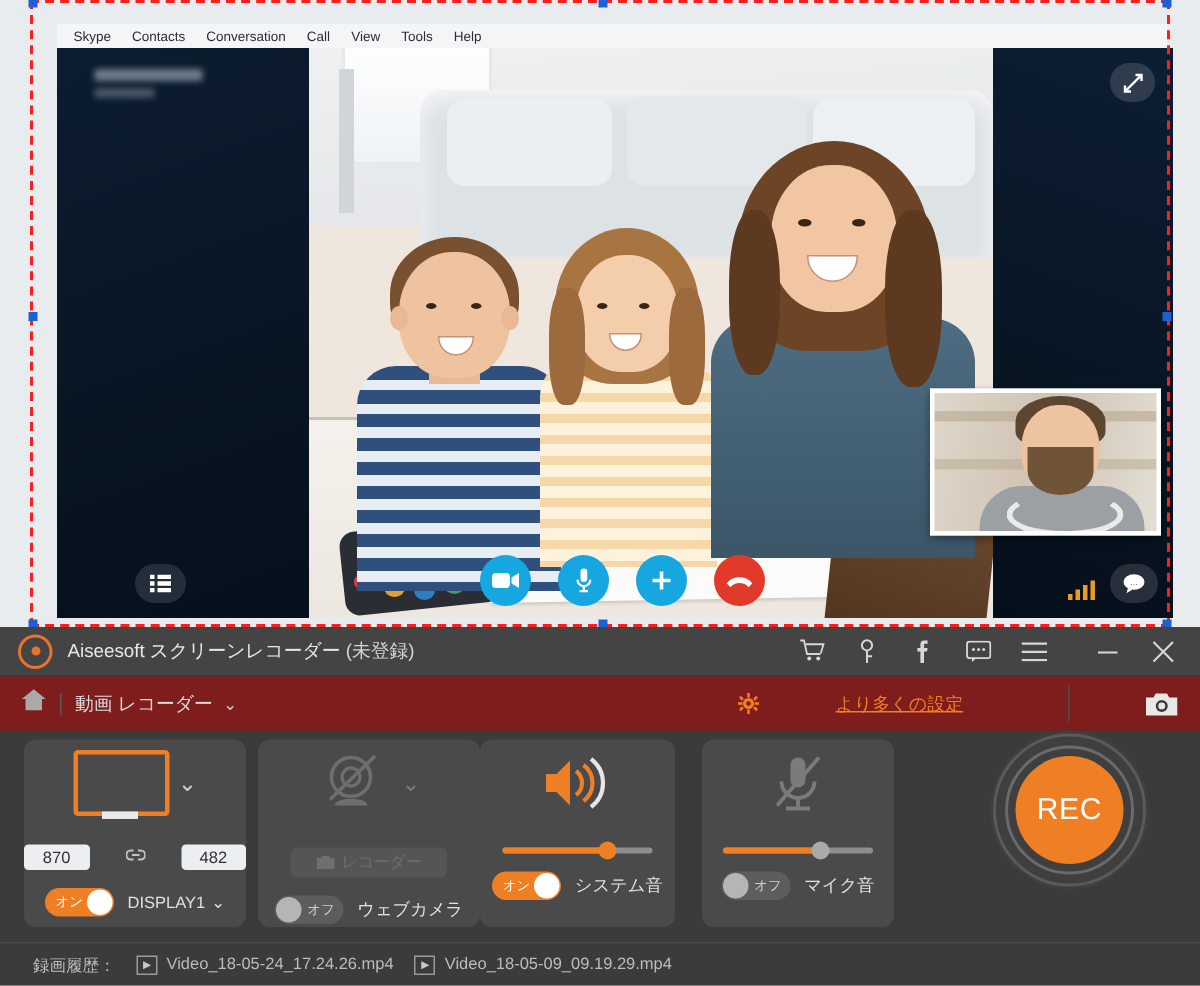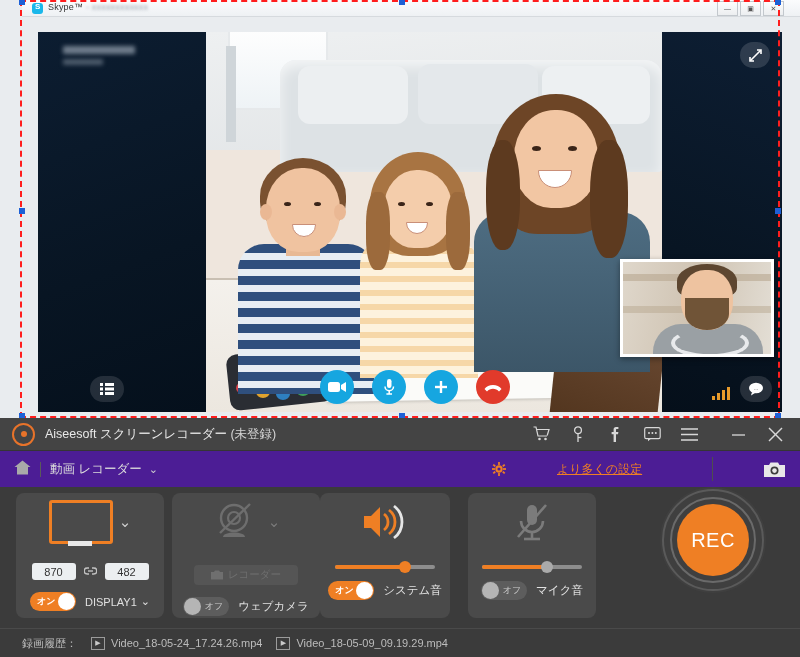--- a/index.html
+++ b/index.html
@@ -109,50 +109,50 @@
   
   .recorder{position:absolute;left:0;top:418px;width:800px;height:239px;background:#3b3b3b;}
   .rec-titlebar{height:32px;display:flex;align-items:center;background:#444444;border-bottom:1px solid #353535;}
   .rec-logo{margin-left:12px;width:19px;height:19px;border:2px solid #e8732a;border-radius:50%;position:relative;display:flex;align-items:center;justify-content:center;}
   .rec-logo i{width:6px;height:6px;background:#e8732a;border-radius:50%;display:block;}
   .rec-title{margin-left:10px;font-size:12.5px;color:#e8e8e8;}
   .rec-title .unreg{color:#d5d5d5;}
   .rec-tb-icons{margin-left:auto;display:flex;align-items:center;gap:19px;padding-right:16px;color:#d8d8d8;}
   .tbi{width:18px;height:18px;display:flex;align-items:center;justify-content:center;cursor:pointer;}
 
-  .rec-subbar{height:36px;display:flex;align-items:center;background:#4c1d95;position:relative;}
+  .rec-subbar{height:36px;display:flex;align-items:center;background:#7f1d1d;position:relative;}
   .home-ico{margin-left:14px;color:#a9a9a9;}
   .sep{margin:0 9px;width:1px;height:15px;background:#5a5a5a;}
   .mode-label{font-size:12.5px;color:#dcdcdc;}
   .chev{margin-left:7px;color:#cfcfcf;font-size:11px;}
   .more-settings{position:absolute;left:492px;display:flex;align-items:center;gap:6px;cursor:pointer;}
   .gear{width:14px;height:14px;color:#ef7f24;}
   .more-settings span{font-size:12px;color:#ef7f24;text-decoration:underline;margin-left:45px;}
   .snapshot{position:absolute;right:16px;width:20px;height:16px;}
   .vsep{position:absolute;left:712px;top:6px;width:1px;height:24px;background:#4e4e4e;}
 
   .panels{position:relative;height:145px;padding:8px 0 0 0;}
   .panel{position:absolute;top:6px;width:148px;height:125px;background:#4a4a4a;border-radius:8px;}
   .panel.p1{left:16px;} .panel.p2{left:172px;} .panel.p3{left:320px;width:130px;} .panel.p4{left:468px;width:128px;}
   .panel-icon{height:58px;display:flex;align-items:center;justify-content:center;gap:6px;}
   .monitor{width:58px;height:38px;border:3px solid #ef7f24;border-radius:3px;position:relative;}
   .monitor::after{content:"";position:absolute;left:16px;top:38px;width:24px;height:5px;background:#e9e9e9;}
   .pchev{color:#cfcfcf;font-size:15px;}
   .pchev.dim{color:#7b7b7b;}
-  .dims{display:flex;align-items:center;justify-content:center;gap:8px;margin-top:12px;}
+  .dims{display:flex;align-items:center;justify-content:center;gap:24px;margin-top:12px;}
   .dim-input{width:44px;height:17px;background:#eceff1;border-radius:3px;color:#333;font-size:11px;display:flex;align-items:center;justify-content:center;}
   .link-ico{color:#bdbdbd;font-size:11px;}
   .row-bottom{display:flex;align-items:center;justify-content:center;gap:9px;margin-top:12px;}
   .toggle{width:46px;height:19px;border-radius:10px;display:flex;align-items:center;position:relative;}
   .toggle.on{background:#ef7f24;justify-content:flex-start;}
   .toggle.off{background:#5d5d5d;justify-content:flex-end;}
   .toggle .knob{width:17px;height:17px;border-radius:50%;background:#fff;position:absolute;top:1px;}
   .toggle.on .knob{right:1px;} .toggle.off .knob{left:1px;background:#b5b5b5;}
   .toggle .tlabel{font-size:9px;color:#fff;position:absolute;}
-  .toggle.on .tlabel{left:7px;font-weight:bold;} .toggle.off .tlabel{right:6px;color:#cfcfcf;text-align:center;}
+  .toggle.on .tlabel{left:7px;} .toggle.off .tlabel{right:6px;color:#cfcfcf;text-align:center;}
   .blabel{font-size:11.5px;color:#e2e2e2;text-align:right;}
   .dropdown-label{font-size:11px;color:#e0e0e0;display:flex;align-items:center;gap:4px;}
   .snapbtn{margin:14px auto 0;width:104px;height:20px;border-radius:4px;background:#555555;display:flex;align-items:center;justify-content:center;gap:5px;color:#6f6f6f;font-size:10.5px;}
   .slider{margin:14px auto 0;width:100px;height:4px;border-radius:2px;background:#8d8d8d;position:relative;}
   .slider .fill{position:absolute;left:0;top:0;height:4px;border-radius:2px;background:#ef7f24;}
   .slider .thumb{position:absolute;top:-4px;width:12px;height:12px;border-radius:50%;}
   .slider .thumb.on{background:#ef7f24;} .slider .thumb.off{background:#aaaaaa;}
   .recbtn-wrap{position:absolute;left:660px;top:0px;width:106px;height:106px;border-radius:50%;background:#3f3f3f;display:flex;align-items:center;justify-content:center;}
   .ring1{position:absolute;inset:2px;border-radius:50%;border:2px solid #5a5a5a;}
   .ring2{position:absolute;inset:10px;border-radius:50%;border:2px solid #6a6a6a;}
@@ -163,33 +163,30 @@
   .foot-file{display:flex;align-items:center;gap:6px;margin-left:14px;font-size:11px;color:#bcbcbc;cursor:pointer;}
   .file-ico{width:12px;height:11px;border:1px solid #9b9b9b;display:flex;align-items:center;justify-content:center;font-size:7px;color:#c9c9c9;}
 </style>
 </head>
 <body>
 
 <div id="app">
 
   <div class="skype-region">
 
-    <div class="skype-titlebar">
-      <div class="sk-logo"></div>
-      <div class="sk-title">
-        <span>Skype™</span>
-        <span class="acct">- xxxxxxxxxxxx</span>
-      </div>
-      <div class="sk-winbtns">
-        <div class="sk-winbtn">—</div>
-        <div class="sk-winbtn">▣</div>
-        <div class="sk-winbtn">✕</div>
-      </div>
-    </div>
-
+
+    <div class="skype-menubar">
+      <div class="sk-menu-item">Skype</div>
+      <div class="sk-menu-item">Contacts</div>
+      <div class="sk-menu-item">Conversation</div>
+      <div class="sk-menu-item">Call</div>
+      <div class="sk-menu-item">View</div>
+      <div class="sk-menu-item">Tools</div>
+      <div class="sk-menu-item">Help</div>
+    </div>
 
     <div class="video-stage">
       <div class="stage-bg-l"></div>
       <div class="stage-bg-r"></div>
 
       <div class="call-name">
         <div class="l1"></div>
           <div class="l2"></div>
       </div>
 

